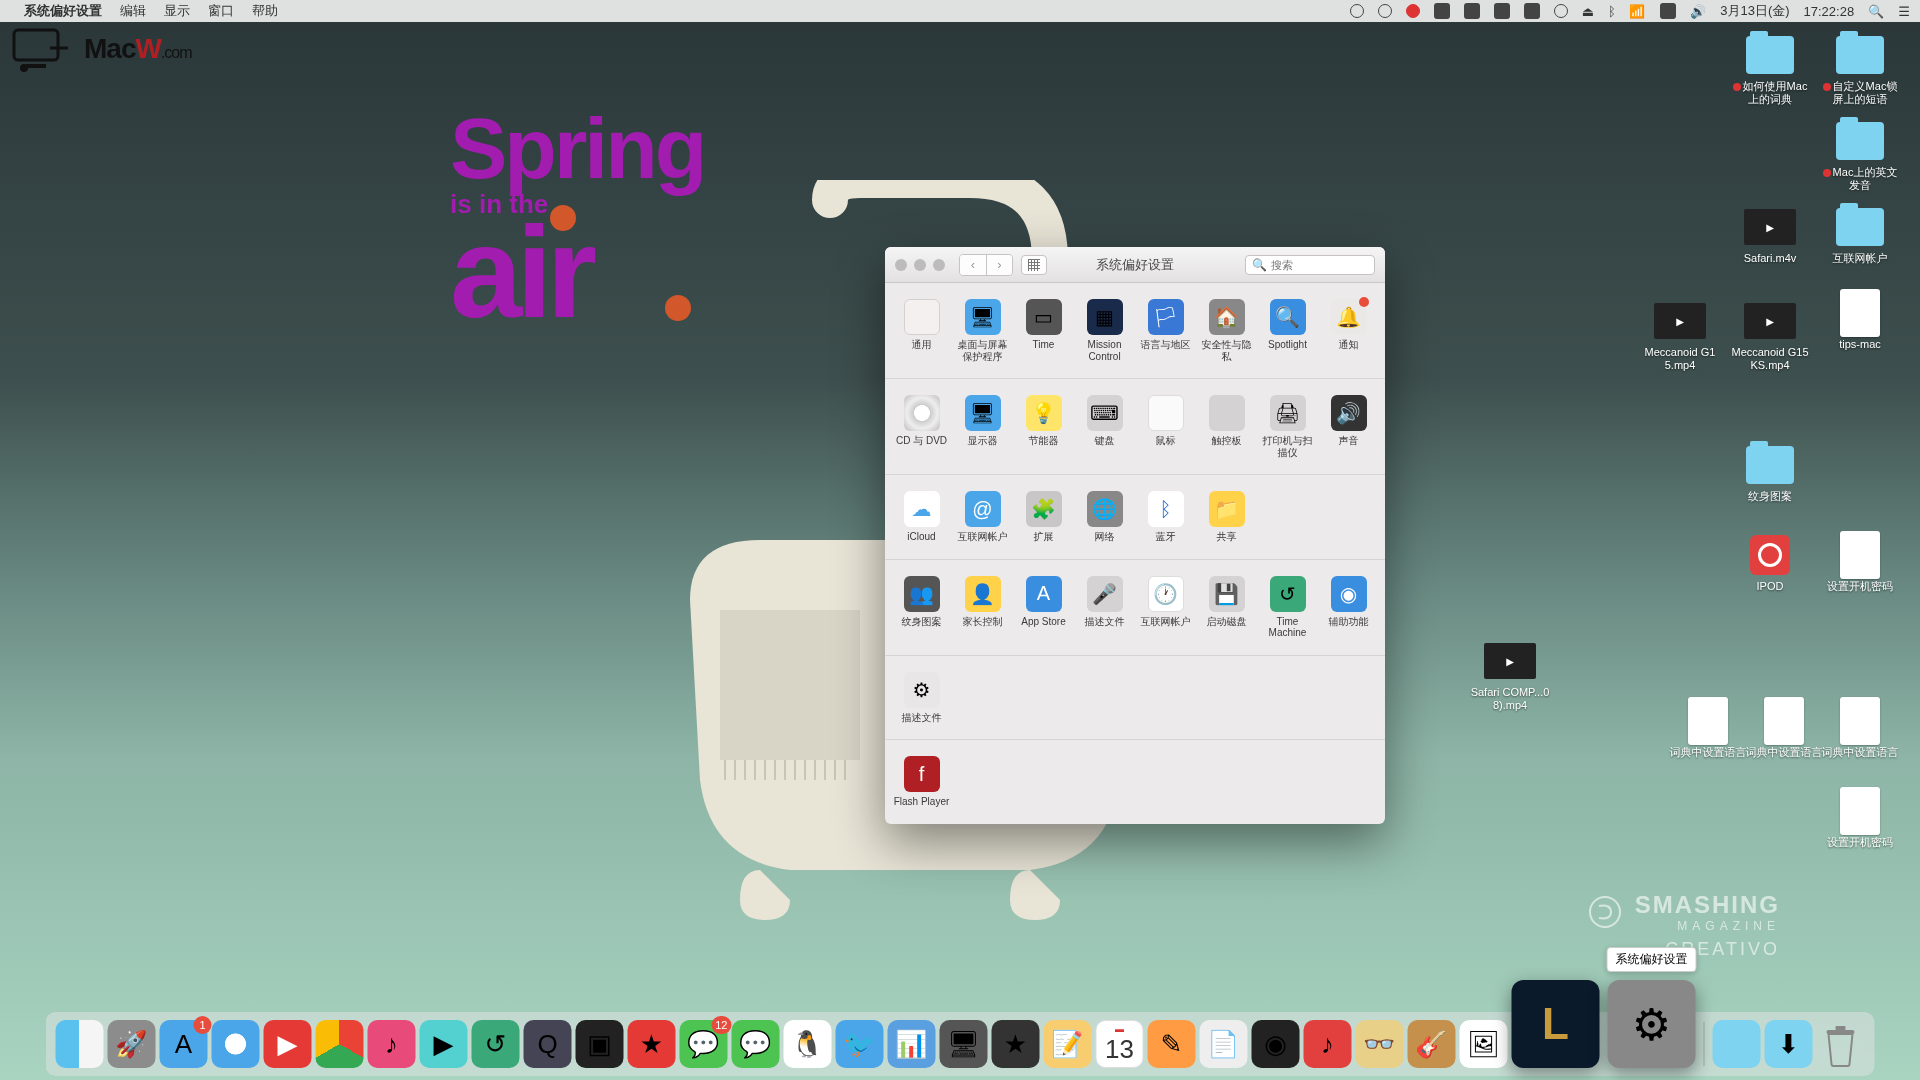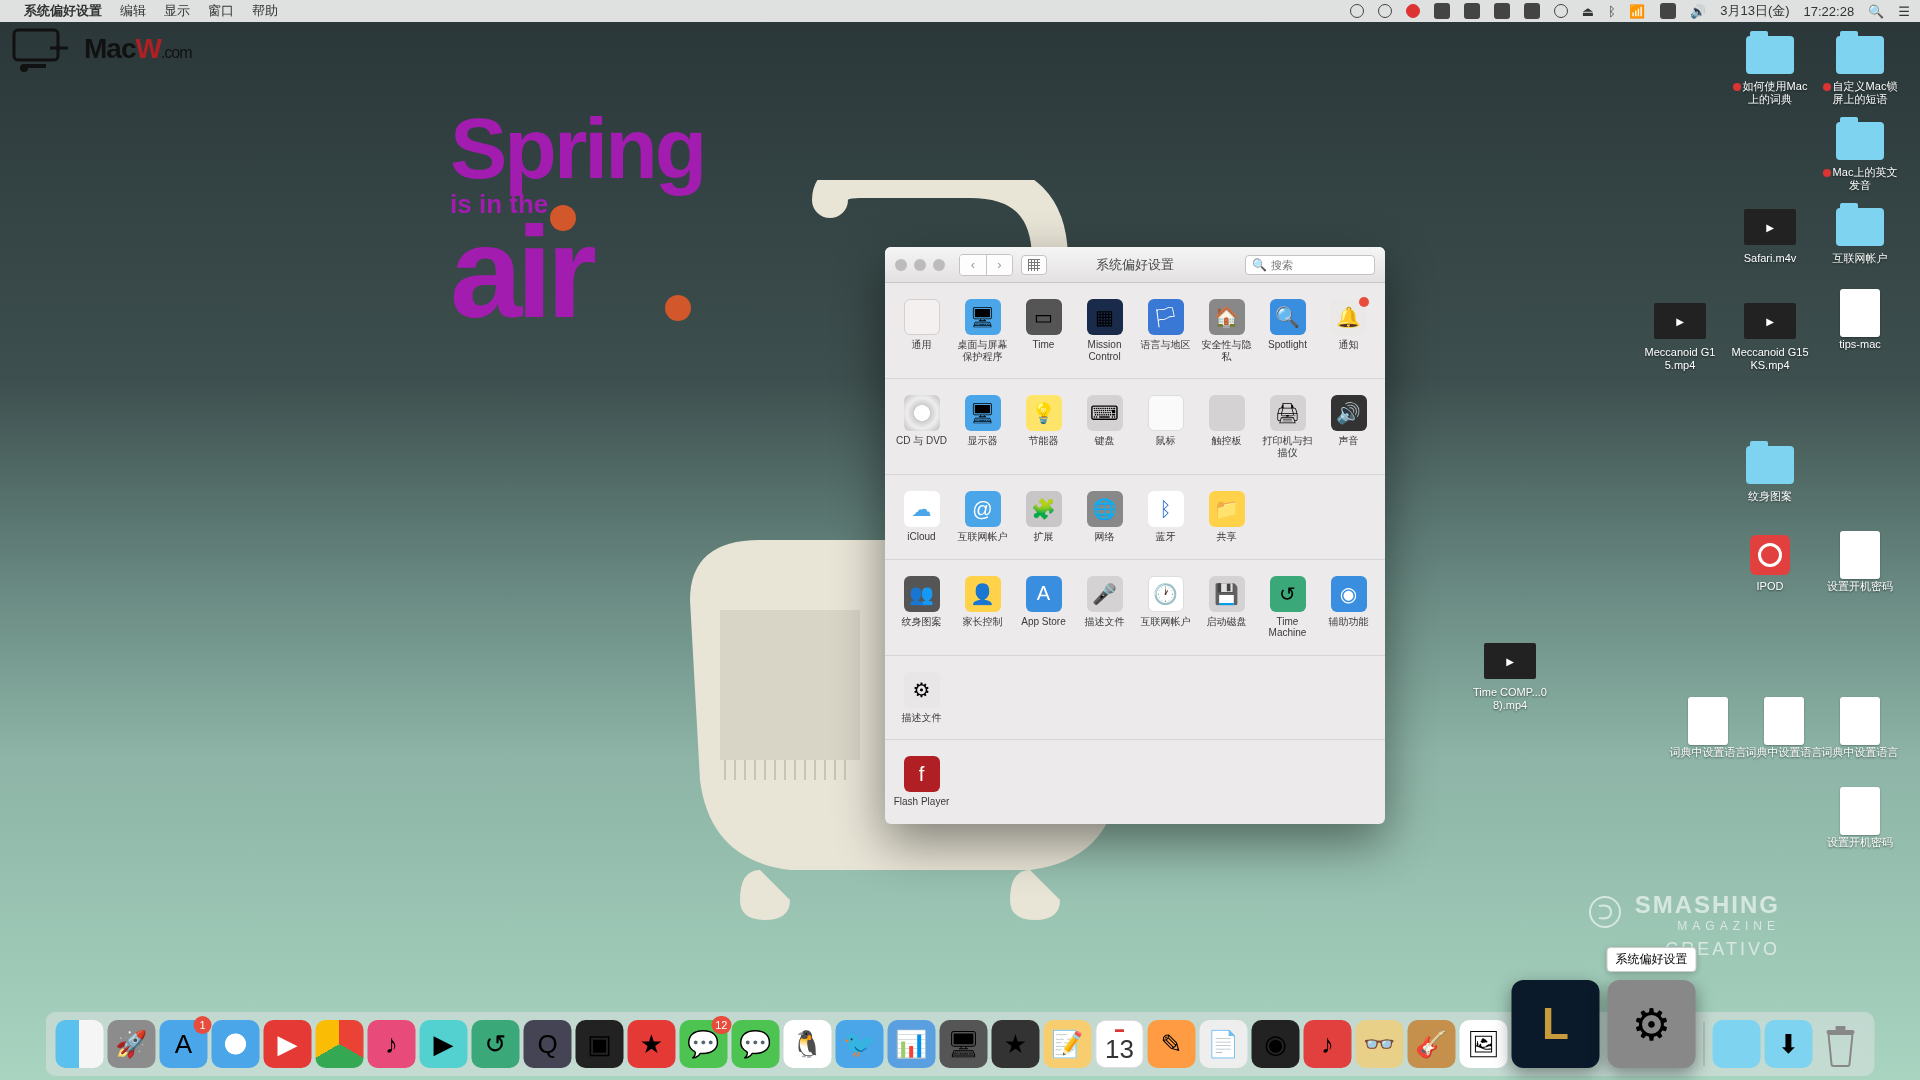--- a/index.html
+++ b/index.html
@@ -298,21 +298,21 @@
     <div class="dicon dmid" style="left: 1820px; top: 534px;">
       <div class="glyph">
         <div class="file"></div>
       </div>
       <div class="lbl">设置开机密码</div>
     </div>
     <div class="dicon dmid" style="left: 1470px; top: 640px;">
       <div class="glyph">
         <div class="vid">▶</div>
       </div>
-      <div class="lbl">Time COMP...08).mp4</div>
+      <div class="lbl">Safari COMP...08).mp4</div>
     </div>
     <div class="dicon dmid" style="left: 1668px; top: 700px;">
       <div class="glyph">
         <div class="file"></div>
       </div>
       <div class="lbl">词典中设置语言</div>
     </div>
     <div class="dicon dmid" style="left: 1744px; top: 700px;">
       <div class="glyph">
         <div class="file"></div>

